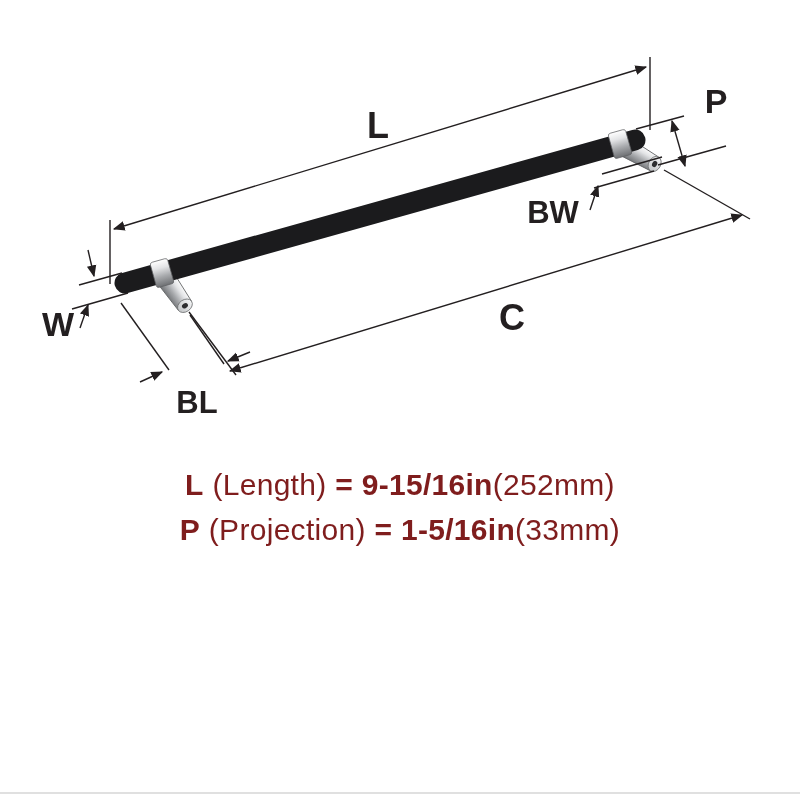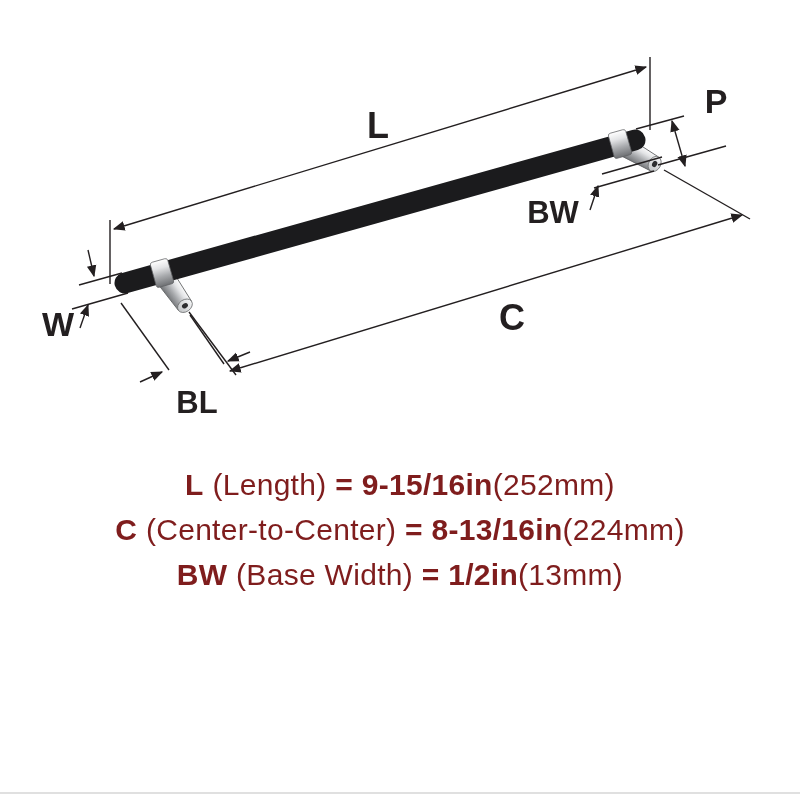--- a/index.html
+++ b/index.html
@@ -119,27 +119,21 @@
   </div>
 
   <div class="legend">
     <div class="legend-row">
       <span class="sym">L</span>
       <span class="nm">(Length)</span>
       <span class="eq">=</span>
       <span class="val">9-15/16in</span><span class="metric">(252mm)</span>
     </div>
     <div class="legend-row">
-      <span class="sym">C</span>
-      <span class="nm">(Center-to-Center)</span>
+      <span class="sym">P</span>
+      <span class="nm">(Projection)</span>
       <span class="eq">=</span>
-      <span class="val">8-13/16in</span><span class="metric">(224mm)</span>
-    </div>
-    <div class="legend-row">
-      <span class="sym">BW</span>
-      <span class="nm">(Base Width)</span>
-      <span class="eq">=</span>
-      <span class="val">1/2in</span><span class="metric">(13mm)</span>
+      <span class="val">1-5/16in</span><span class="metric">(33mm)</span>
     </div>
   </div>
 
   <div class="bottom-divider"></div>
 </div>
 
 </body></html>

